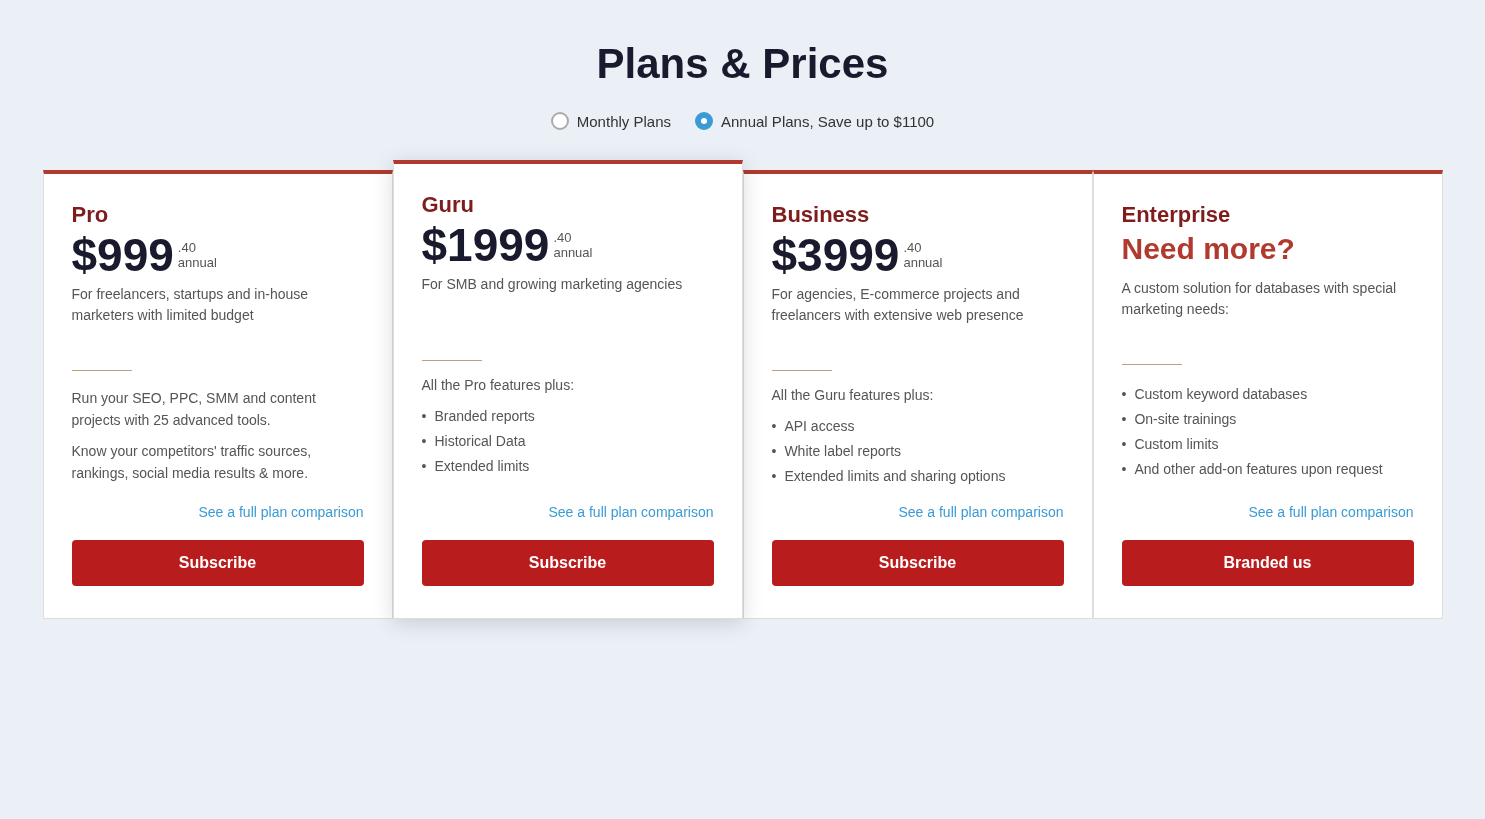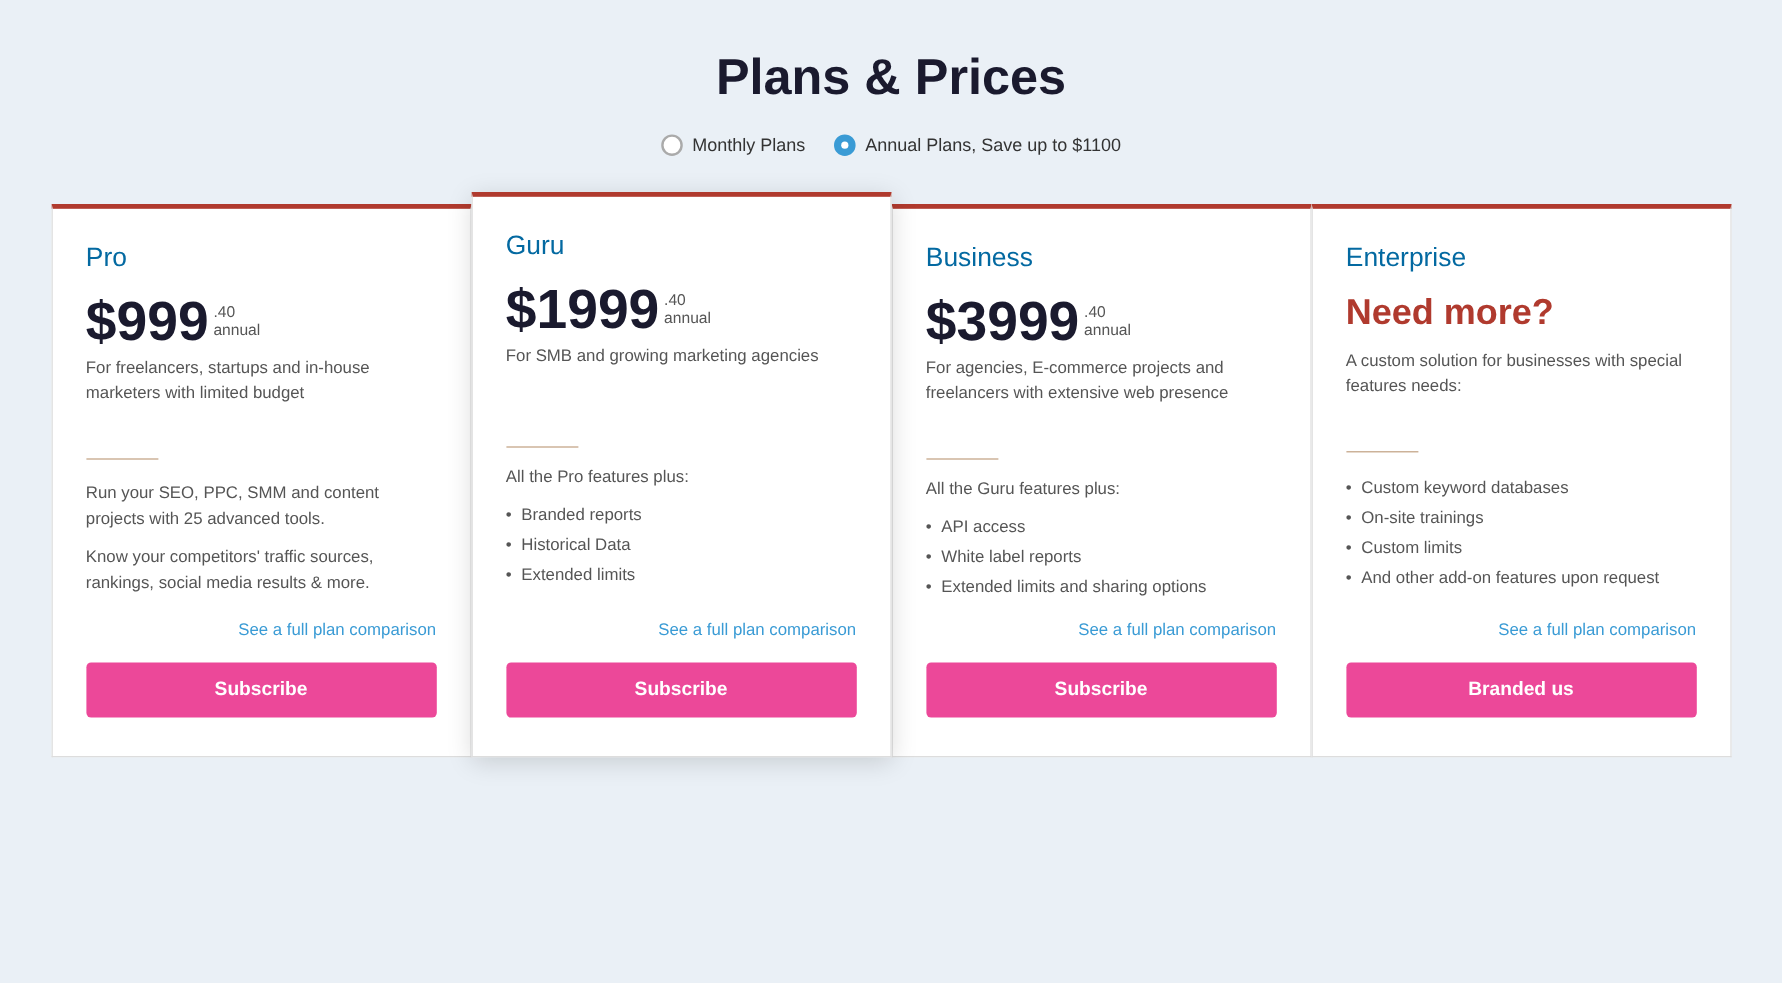--- a/index.html
+++ b/index.html
@@ -72,23 +72,23 @@
       display: flex;
       flex-direction: column;
     }
     .plan-card.featured {
       margin-top: -10px;
       box-shadow: 0 4px 20px rgba(0,0,0,0.15);
       z-index: 2;
     }
     .plan-name {
       font-size: 22px;
-      font-weight: 400;
-      color: #0369a1;
-      margin-bottom: 16px;
+      font-weight: 700;
+      color: #7f1d1d;
+      margin-bottom: 4px;
     }
     .plan-price {
       display: flex;
       align-items: flex-start;
       margin-bottom: 6px;
     }
     .price-main {
       font-size: 46px;
       font-weight: 700;
       color: #1a1a2e;
@@ -154,21 +154,21 @@
       font-size: 14px;
       color: #3a9bd5;
       text-decoration: none;
       display: block;
       margin-top: auto;
       margin-bottom: 20px;
       cursor: pointer;
       text-align: right;
     }
     .subscribe-btn {
-      background: #ec4899;
+      background: #b91c1c;
       color: white;
       border: none;
       padding: 14px 28px;
       font-size: 16px;
       font-weight: 600;
       border-radius: 4px;
       cursor: pointer;
       width: 100%;
       text-align: center;
     }
@@ -254,21 +254,21 @@
         <li>
           <span>Extended limits and sharing options</span>
         </li>
       </ul>
       <a class="comparison-link">See a full plan comparison</a>
       <button class="subscribe-btn">Subscribe</button>
     </div>
     <div class="plan-card">
       <div class="plan-name">Enterprise</div>
       <div class="need-more">Need more?</div>
-      <p class="plan-desc">A custom solution for businesses with special features needs:</p>
+      <p class="plan-desc">A custom solution for databases with special marketing needs:</p>
       <div class="divider"></div>
       <ul class="plan-features">
         <li>
           <span>Custom keyword databases</span>
         </li>
         <li>
           <span>On-site trainings</span>
         </li>
         <li>
           <span>Custom limits</span>

